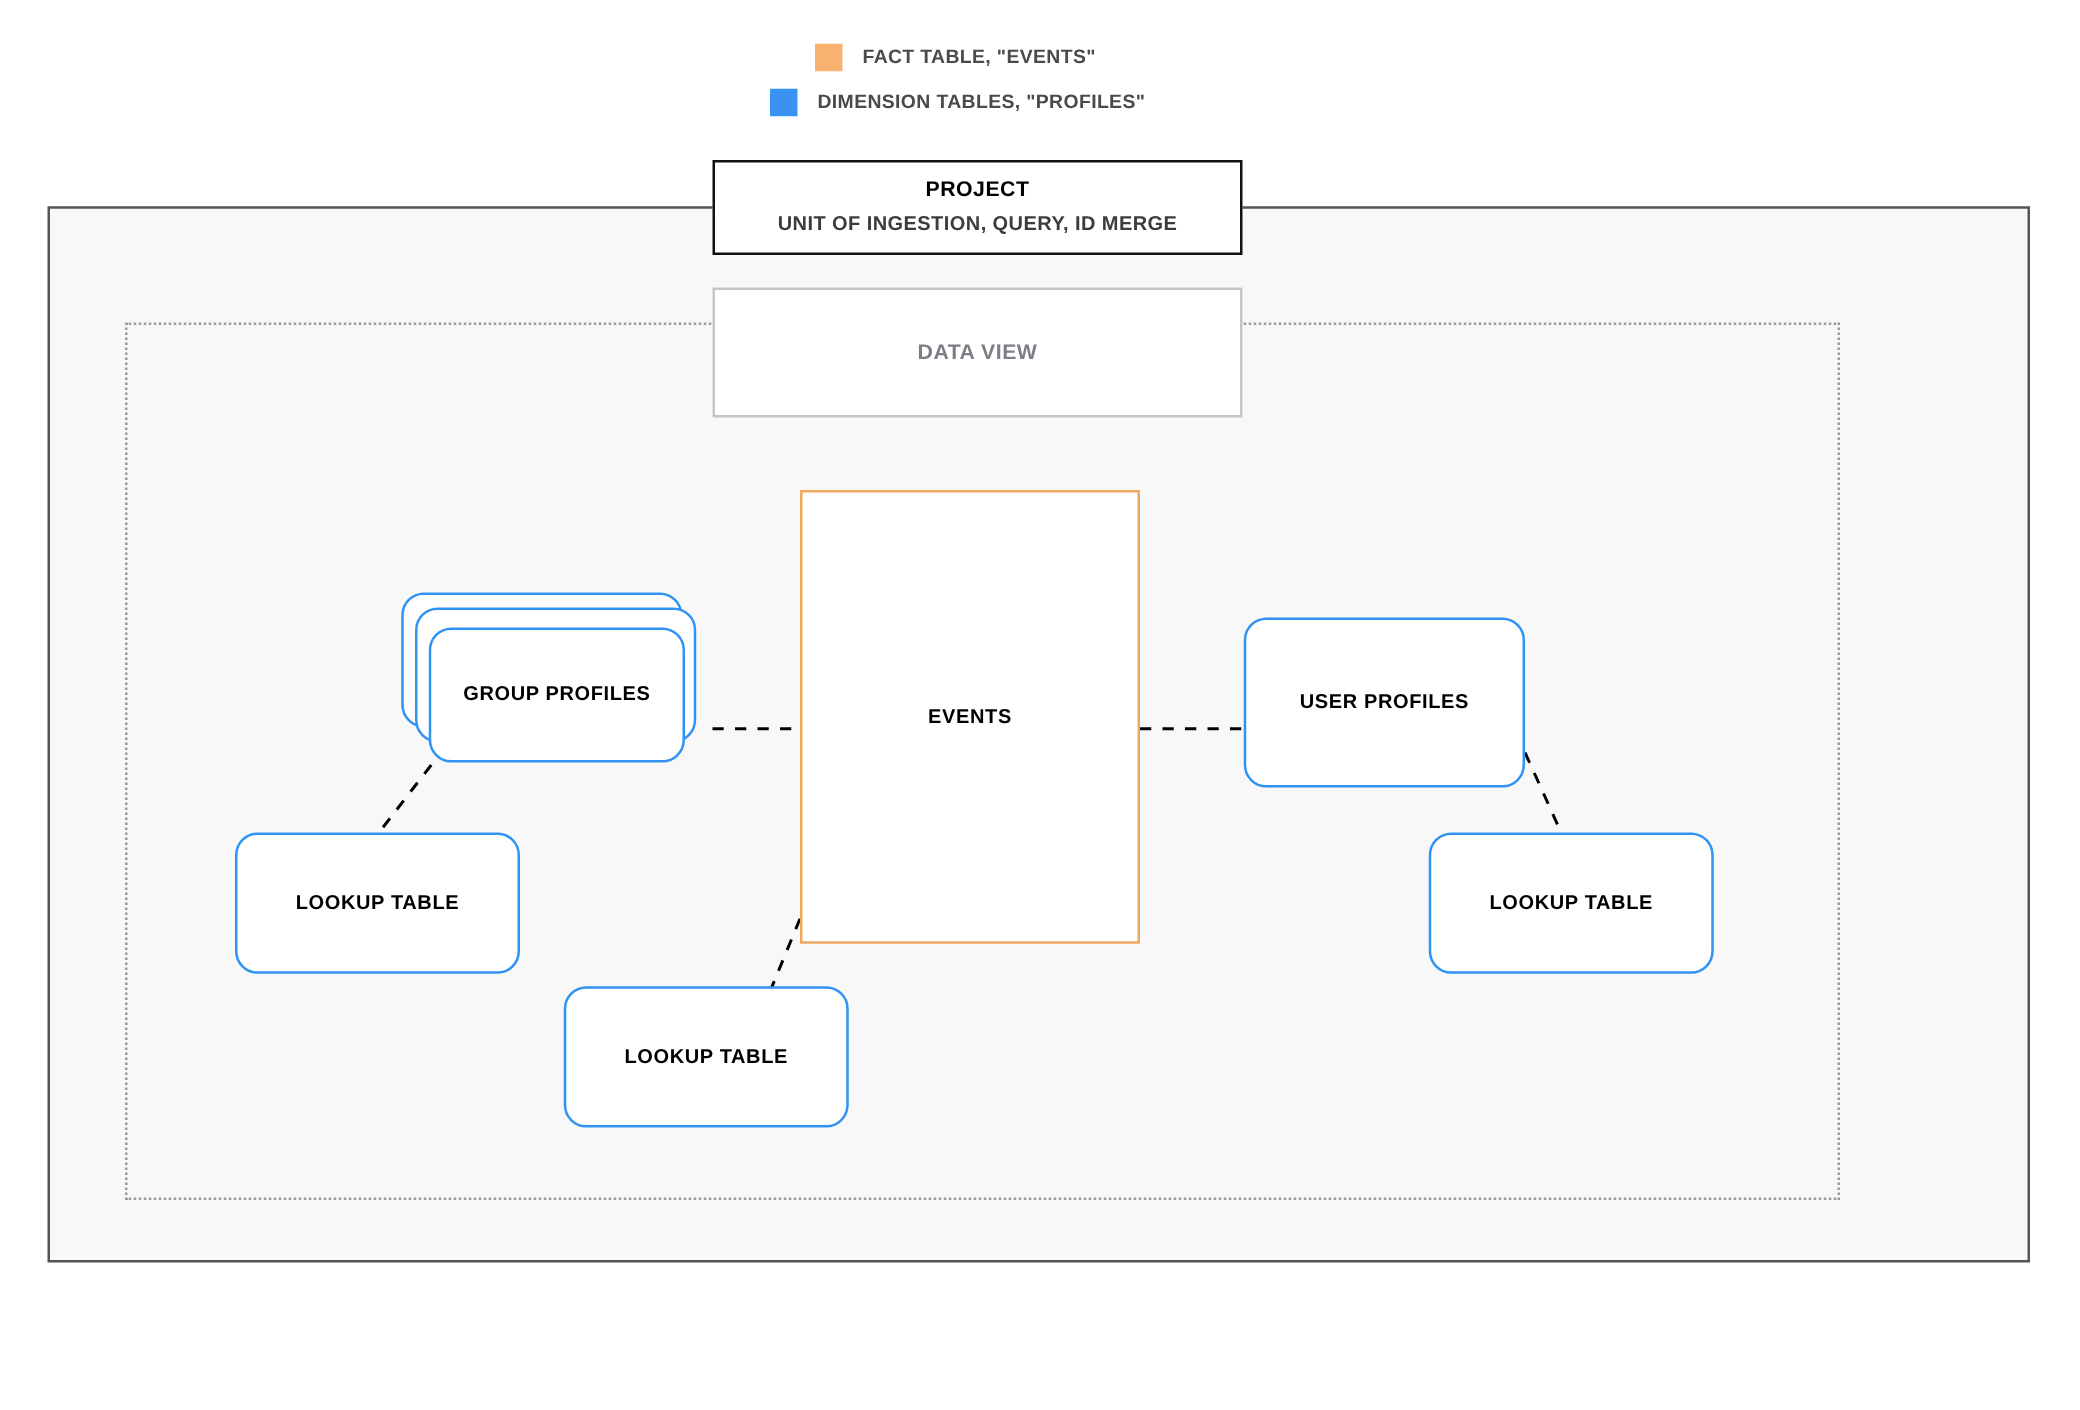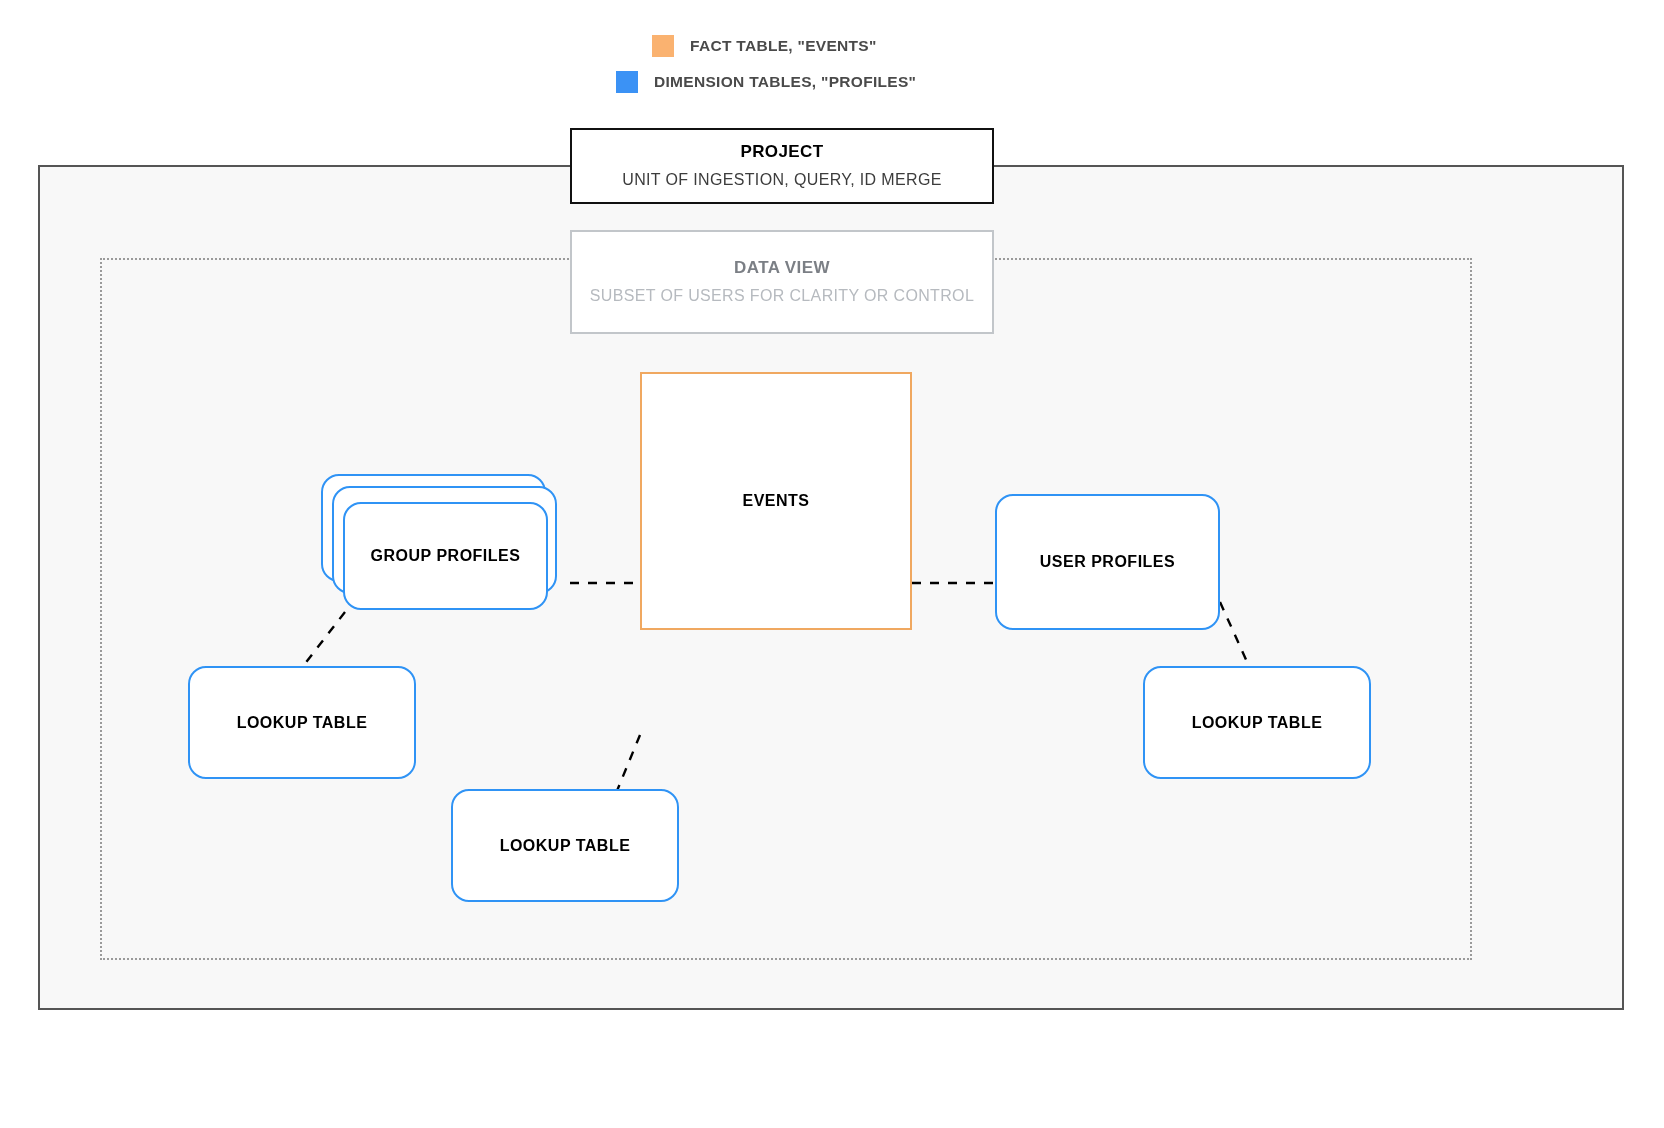--- a/index.html
+++ b/index.html
@@ -69,21 +69,21 @@
     background: #ffffff;
   }
   .header-box .title {
     font-size: 17px;
     font-weight: bold;
     letter-spacing: 0.4px;
     line-height: 1.35;
   }
   .header-box .subtitle {
     font-size: 16px;
-    font-weight: normal;
+    font-weight: bold;
     letter-spacing: 0.35px;
     line-height: 1.35;
     margin-top: 5px;
   }
   #project-box {
     left: 570px;
     top: 128px;
     width: 424px;
     height: 76px;
     border: 2px solid #111111;
@@ -176,24 +176,23 @@
     <line x1="1220" y1="602" x2="1253" y2="675" stroke="#000000" stroke-width="2.4" stroke-dasharray="9 9"></line>
   </svg>
 
   <div id="project-box" class="header-box">
     <div class="title">PROJECT</div>
     <div class="subtitle">UNIT OF INGESTION, QUERY, ID MERGE</div>
   </div>
 
   <div id="dataview-box" class="header-box">
     <div class="title">DATA VIEW</div>
-    <div class="subtitle">SUBSET OF USERS FOR CLARITY OR CONTROL</div>
-  </div>
-
-  <div class="node orange" id="events-node" style="left:640px; top:372px; width:272px; height:258px;">
+  </div>
+
+  <div class="node orange" id="events-node" style="left:640px; top:392px; width:272px; height:363px;">
     <span>EVENTS</span>
   </div>
 
   <div class="stack-card" style="left:321px; top:474px; width:225px; height:108px; z-index:1;"></div>
   <div class="stack-card" style="left:332px; top:486px; width:225px; height:108px; z-index:2;"></div>
   <div class="node blue" style="left:343px; top:502px; width:205px; height:108px; z-index:3;">
     <span>GROUP PROFILES</span>
   </div>
 
   <div class="node blue" style="left:995px; top:494px; width:225px; height:136px;">

